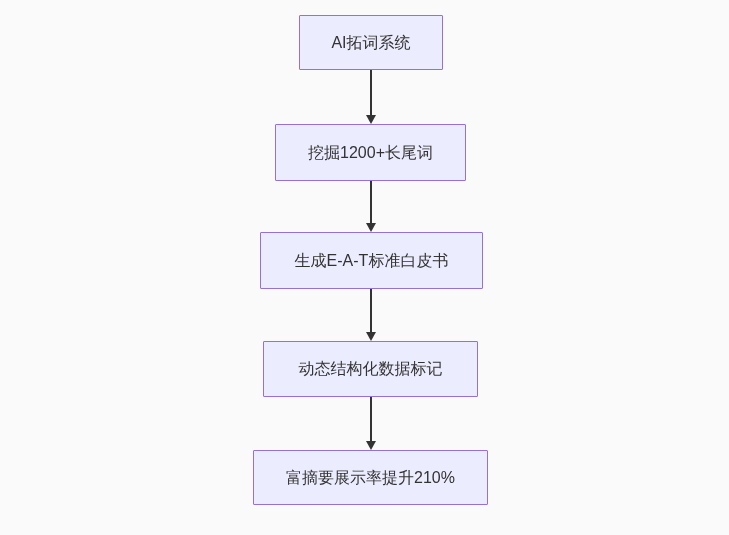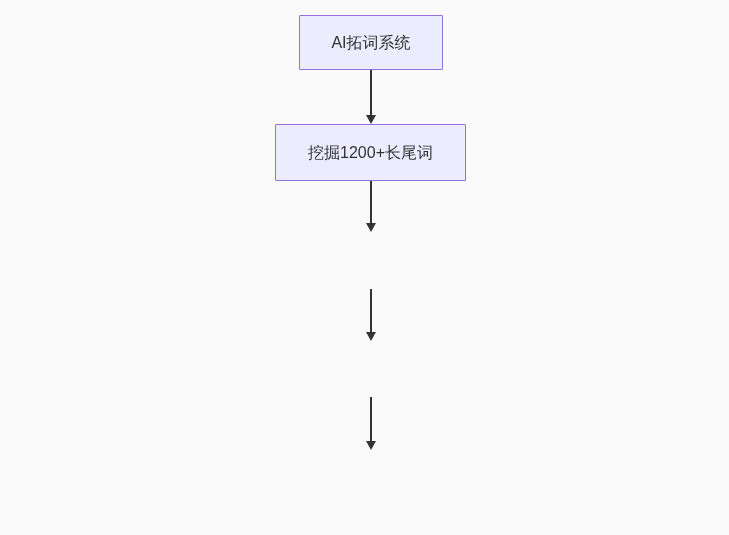--- a/index.html
+++ b/index.html
@@ -84,26 +84,35 @@
 
   <div class="node" id="node-1">
     <span>挖掘1200+长尾词</span>
   </div>
 
   <div class="arrow" id="arrow-1">
     <div class="line"></div>
     <div class="head"></div>
   </div>
 
+  <div class="node" id="node-2">
+    <span>生成E-A-T标准白皮书</span>
+  </div>
 
   <div class="arrow" id="arrow-2">
     <div class="line"></div>
     <div class="head"></div>
   </div>
 
+  <div class="node" id="node-3">
+    <span>动态结构化数据标记</span>
+  </div>
 
   <div class="arrow" id="arrow-3">
     <div class="line"></div>
     <div class="head"></div>
   </div>
 
+  <div class="node" id="node-4">
+    <span>富摘要展示率提升210%</span>
+  </div>
 
 </div>
 
 </body></html>

